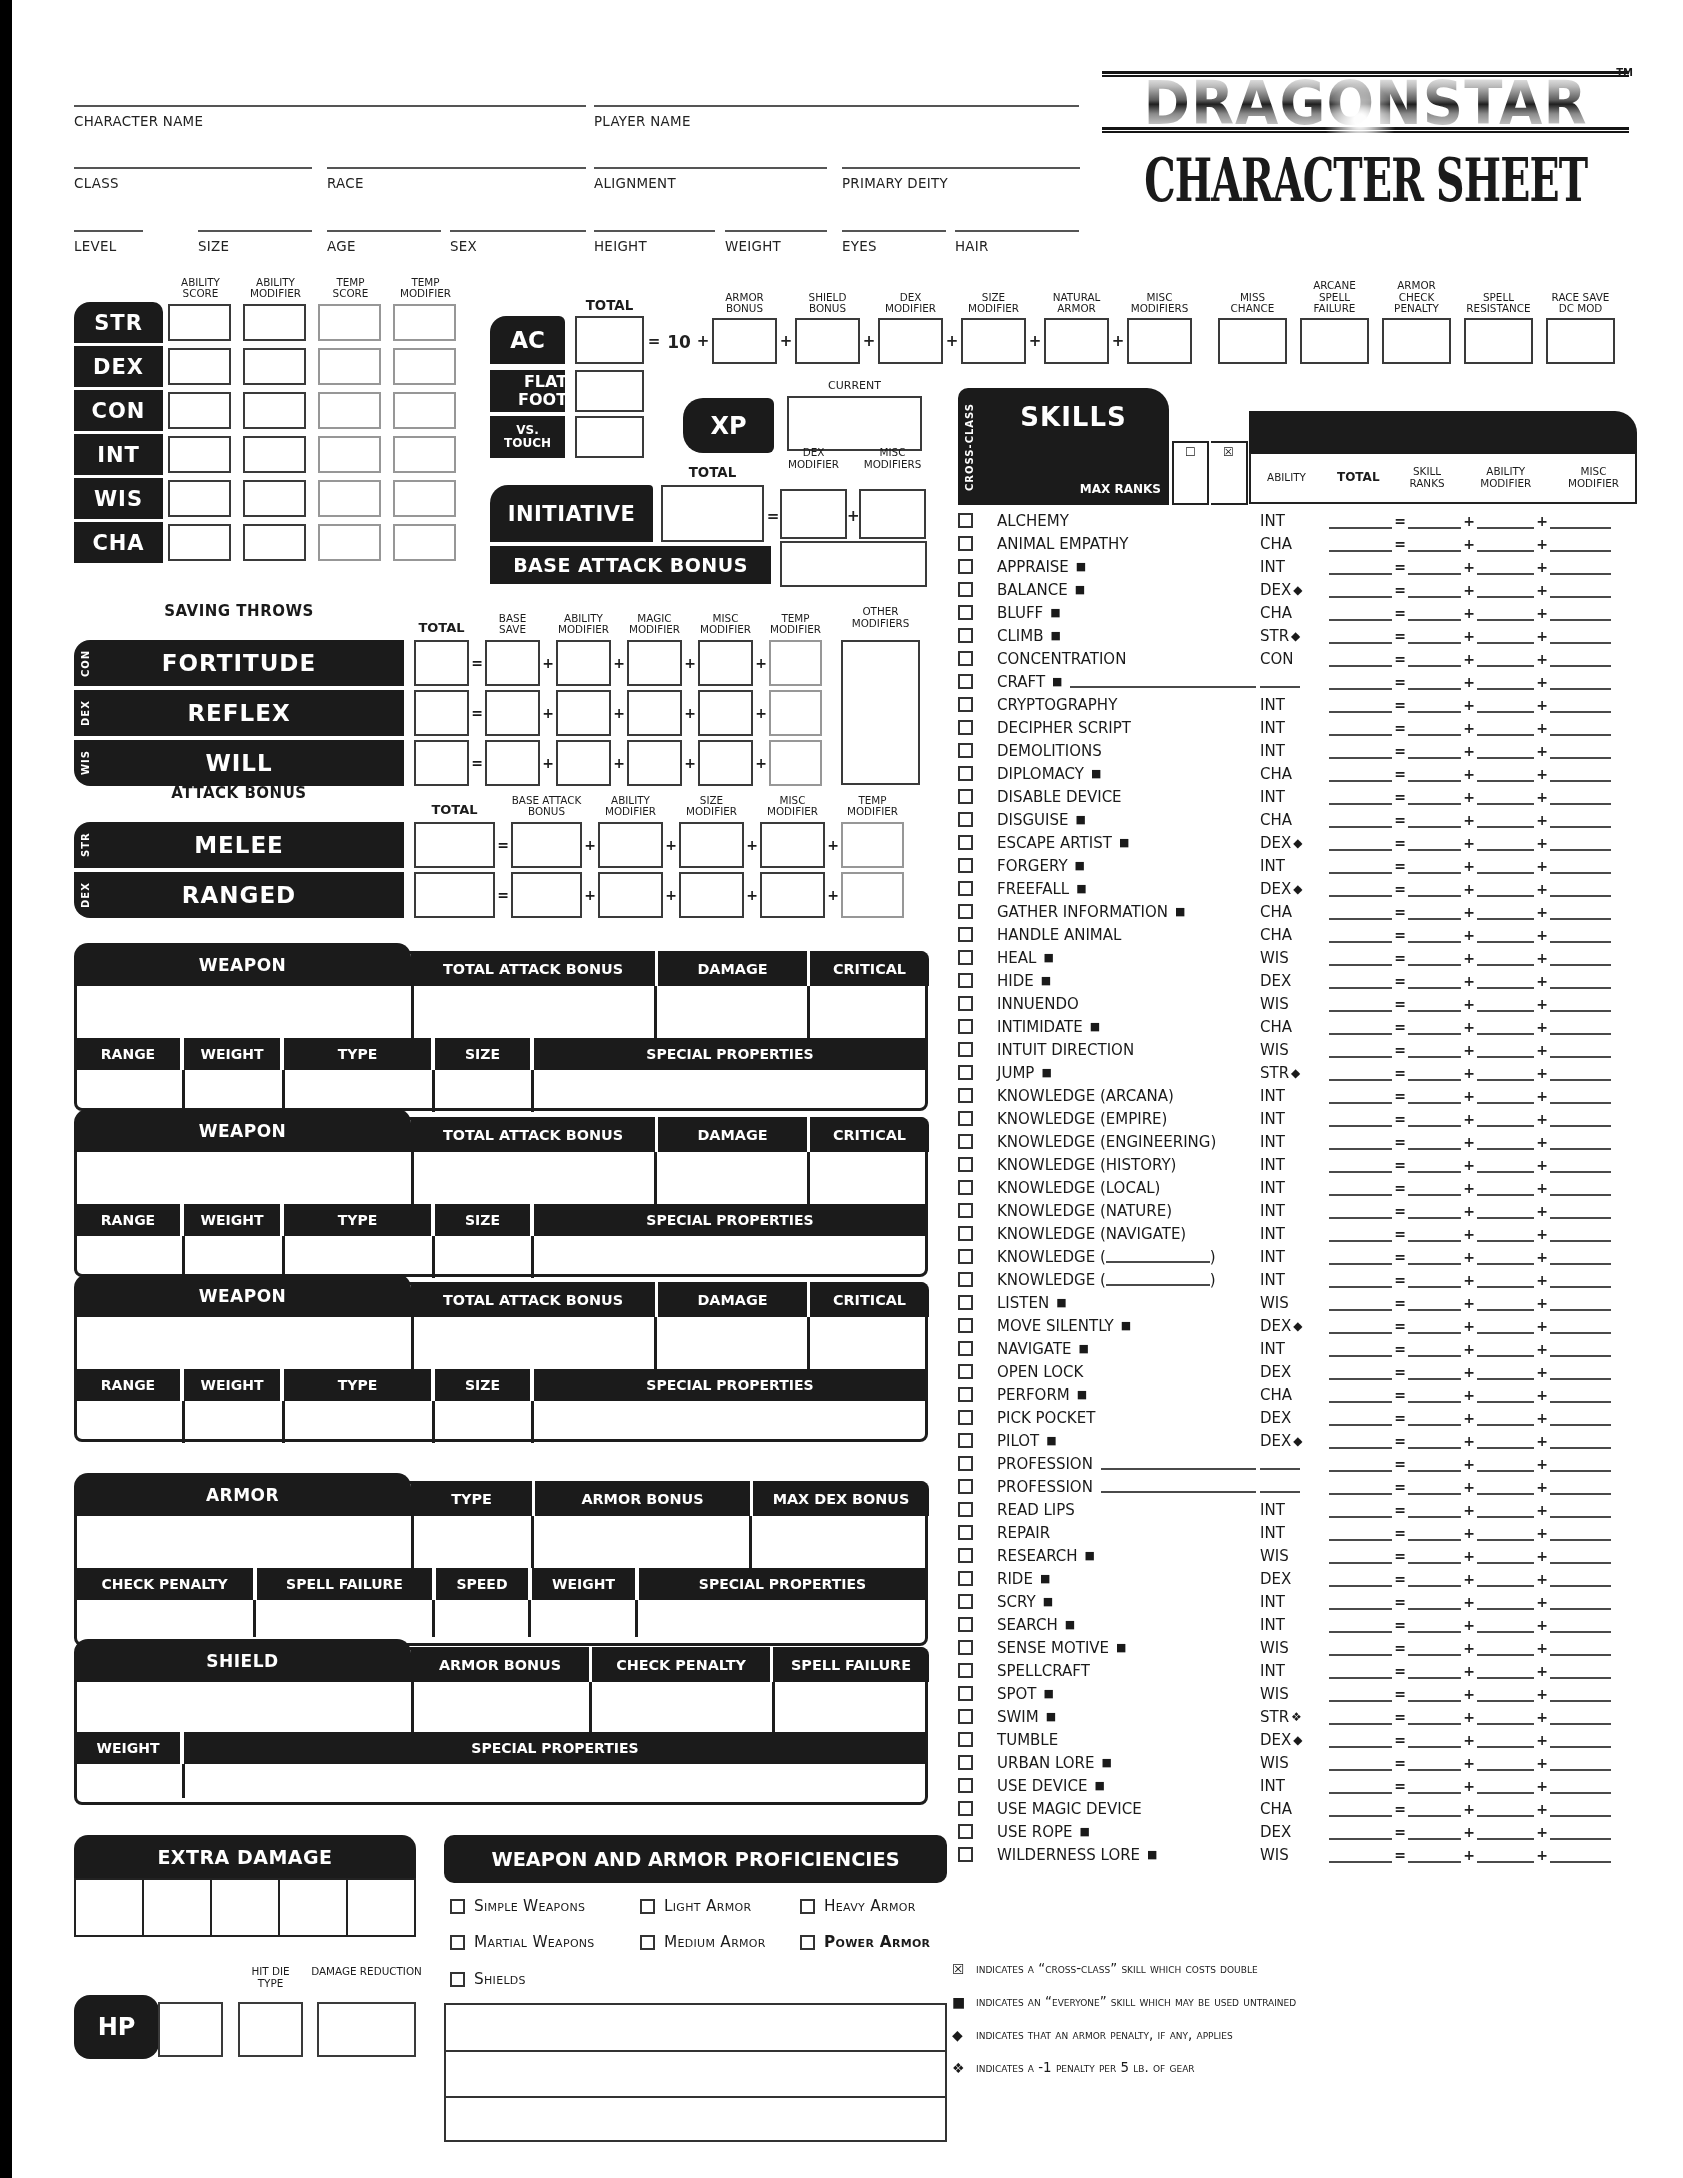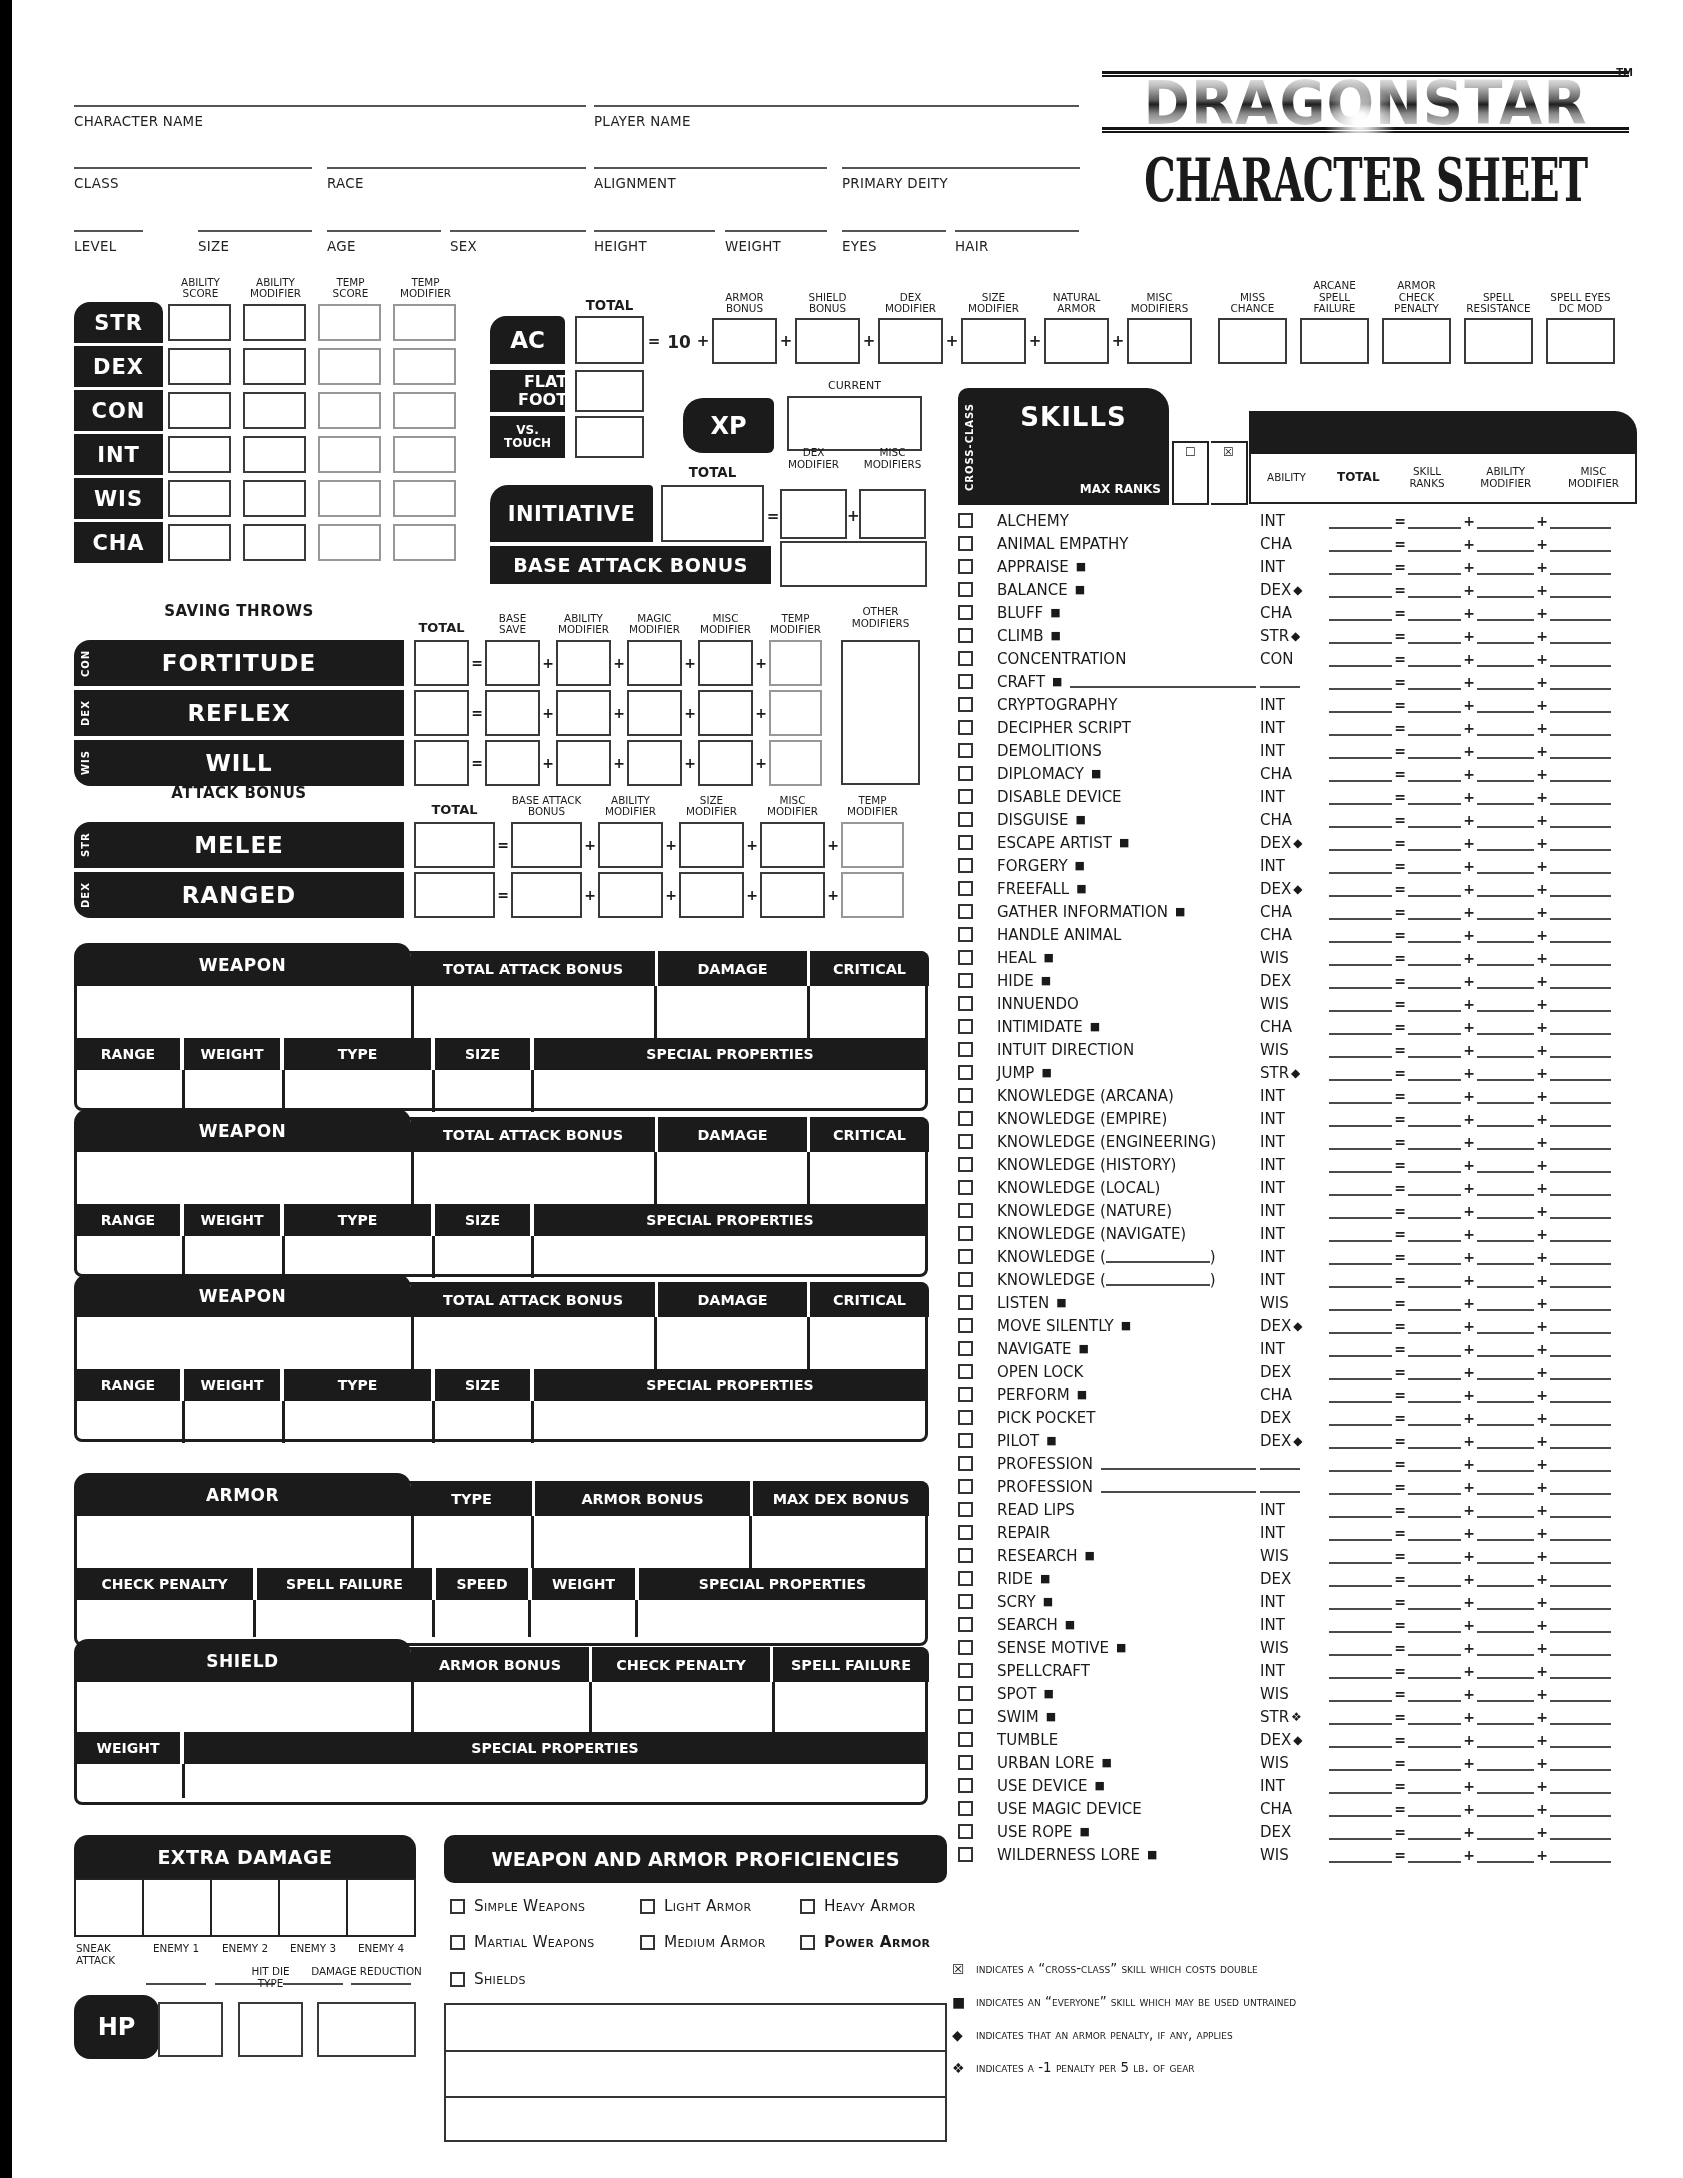--- a/index.html
+++ b/index.html
@@ -217,21 +217,21 @@
       </div>
       <div class="cell" style="width: 69px; margin-left: 13px;">
         <div class="lbl">ARMOR CHECK PENALTY</div>
         <div class="bx" style="height: 46px;"></div>
       </div>
       <div class="cell" style="width: 69px; margin-left: 13px;">
         <div class="lbl">SPELL RESISTANCE</div>
         <div class="bx" style="height: 46px;"></div>
       </div>
       <div class="cell" style="width: 69px; margin-left: 13px;">
-        <div class="lbl">SPELL EYES DC MOD</div>
+        <div class="lbl">RACE SAVE DC MOD</div>
         <div class="bx" style="height: 46px;"></div>
       </div>
     </div>
 
   <div class="tab abs" style="left:490px;top:370px;width:75px;height:42px;font-size:16px;line-height:1.1;padding-left:36px;">
       <span style="width:55px;">FLAT FOOTED</span>
     </div>
   <div class="box" style="left:575px;top:370px;width:69px;height:42px;"></div>
   <div class="tab abs" style="left:490px;top:416px;width:75px;height:42px;font-size:12px;line-height:1.1;">
       <span style="width:55px;">VS. TOUCH</span>
@@ -516,31 +516,20 @@
 
   <div class="abs" style="left:74px;top:1835px;width:342px;">
     <div class="tab" style="width:342px;height:43px;border-radius:14px 14px 0 0;font-size:19px;letter-spacing:0.5px;">EXTRA DAMAGE</div>
     <div style="display:flex;" id="xd-cells">
         <div class="xd-cell"></div>
         <div class="xd-cell"></div>
         <div class="xd-cell"></div>
         <div class="xd-cell"></div>
         <div class="xd-cell"></div>
       </div>
-    <div style="position:relative;height:59px;" id="xd-labels">
-        <div class="lbl" style="position: absolute; top: 6px; left: 0px; width: 57px; text-align: left; padding-left: 2px;">SNEAK ATTACK</div>
-        <div class="lbl" style="position: absolute; top: 6px; left: 68px; width: 68px;">ENEMY 1</div>
-        <div class="wline" style="position: absolute; top: 46px; left: 72px; width: 60px; height: 2px;"></div>
-        <div class="lbl" style="position: absolute; top: 6px; left: 137px; width: 68px;">ENEMY 2</div>
-        <div class="wline" style="position: absolute; top: 46px; left: 141px; width: 60px; height: 2px;"></div>
-        <div class="lbl" style="position: absolute; top: 6px; left: 205px; width: 68px;">ENEMY 3</div>
-        <div class="wline" style="position: absolute; top: 46px; left: 209px; width: 60px; height: 2px;"></div>
-        <div class="lbl" style="position: absolute; top: 6px; left: 273px; width: 68px;">ENEMY 4</div>
-        <div class="wline" style="position: absolute; top: 46px; left: 277px; width: 60px; height: 2px;"></div>
-      </div>
   </div>
 
   <div class="lbl abs" style="left:238px;top:1966px;width:65px;">HIT DIE TYPE</div>
   <div class="lbl abs" style="left:309px;top:1966px;width:115px;">DAMAGE REDUCTION</div>
   <div class="tab abs" style="left:74px;top:1995px;width:85px;height:64px;font-size:24px;border-radius:16px;">HP</div>
   <div class="box" style="left:158px;top:2002px;width:65px;height:55px;"></div>
   <div class="box" style="left:238px;top:2002px;width:65px;height:55px;"></div>
   <div class="box" style="left:317px;top:2002px;width:99px;height:55px;"></div>
 
   <div class="abs" style="left:444px;top:1835px;width:503px;">

